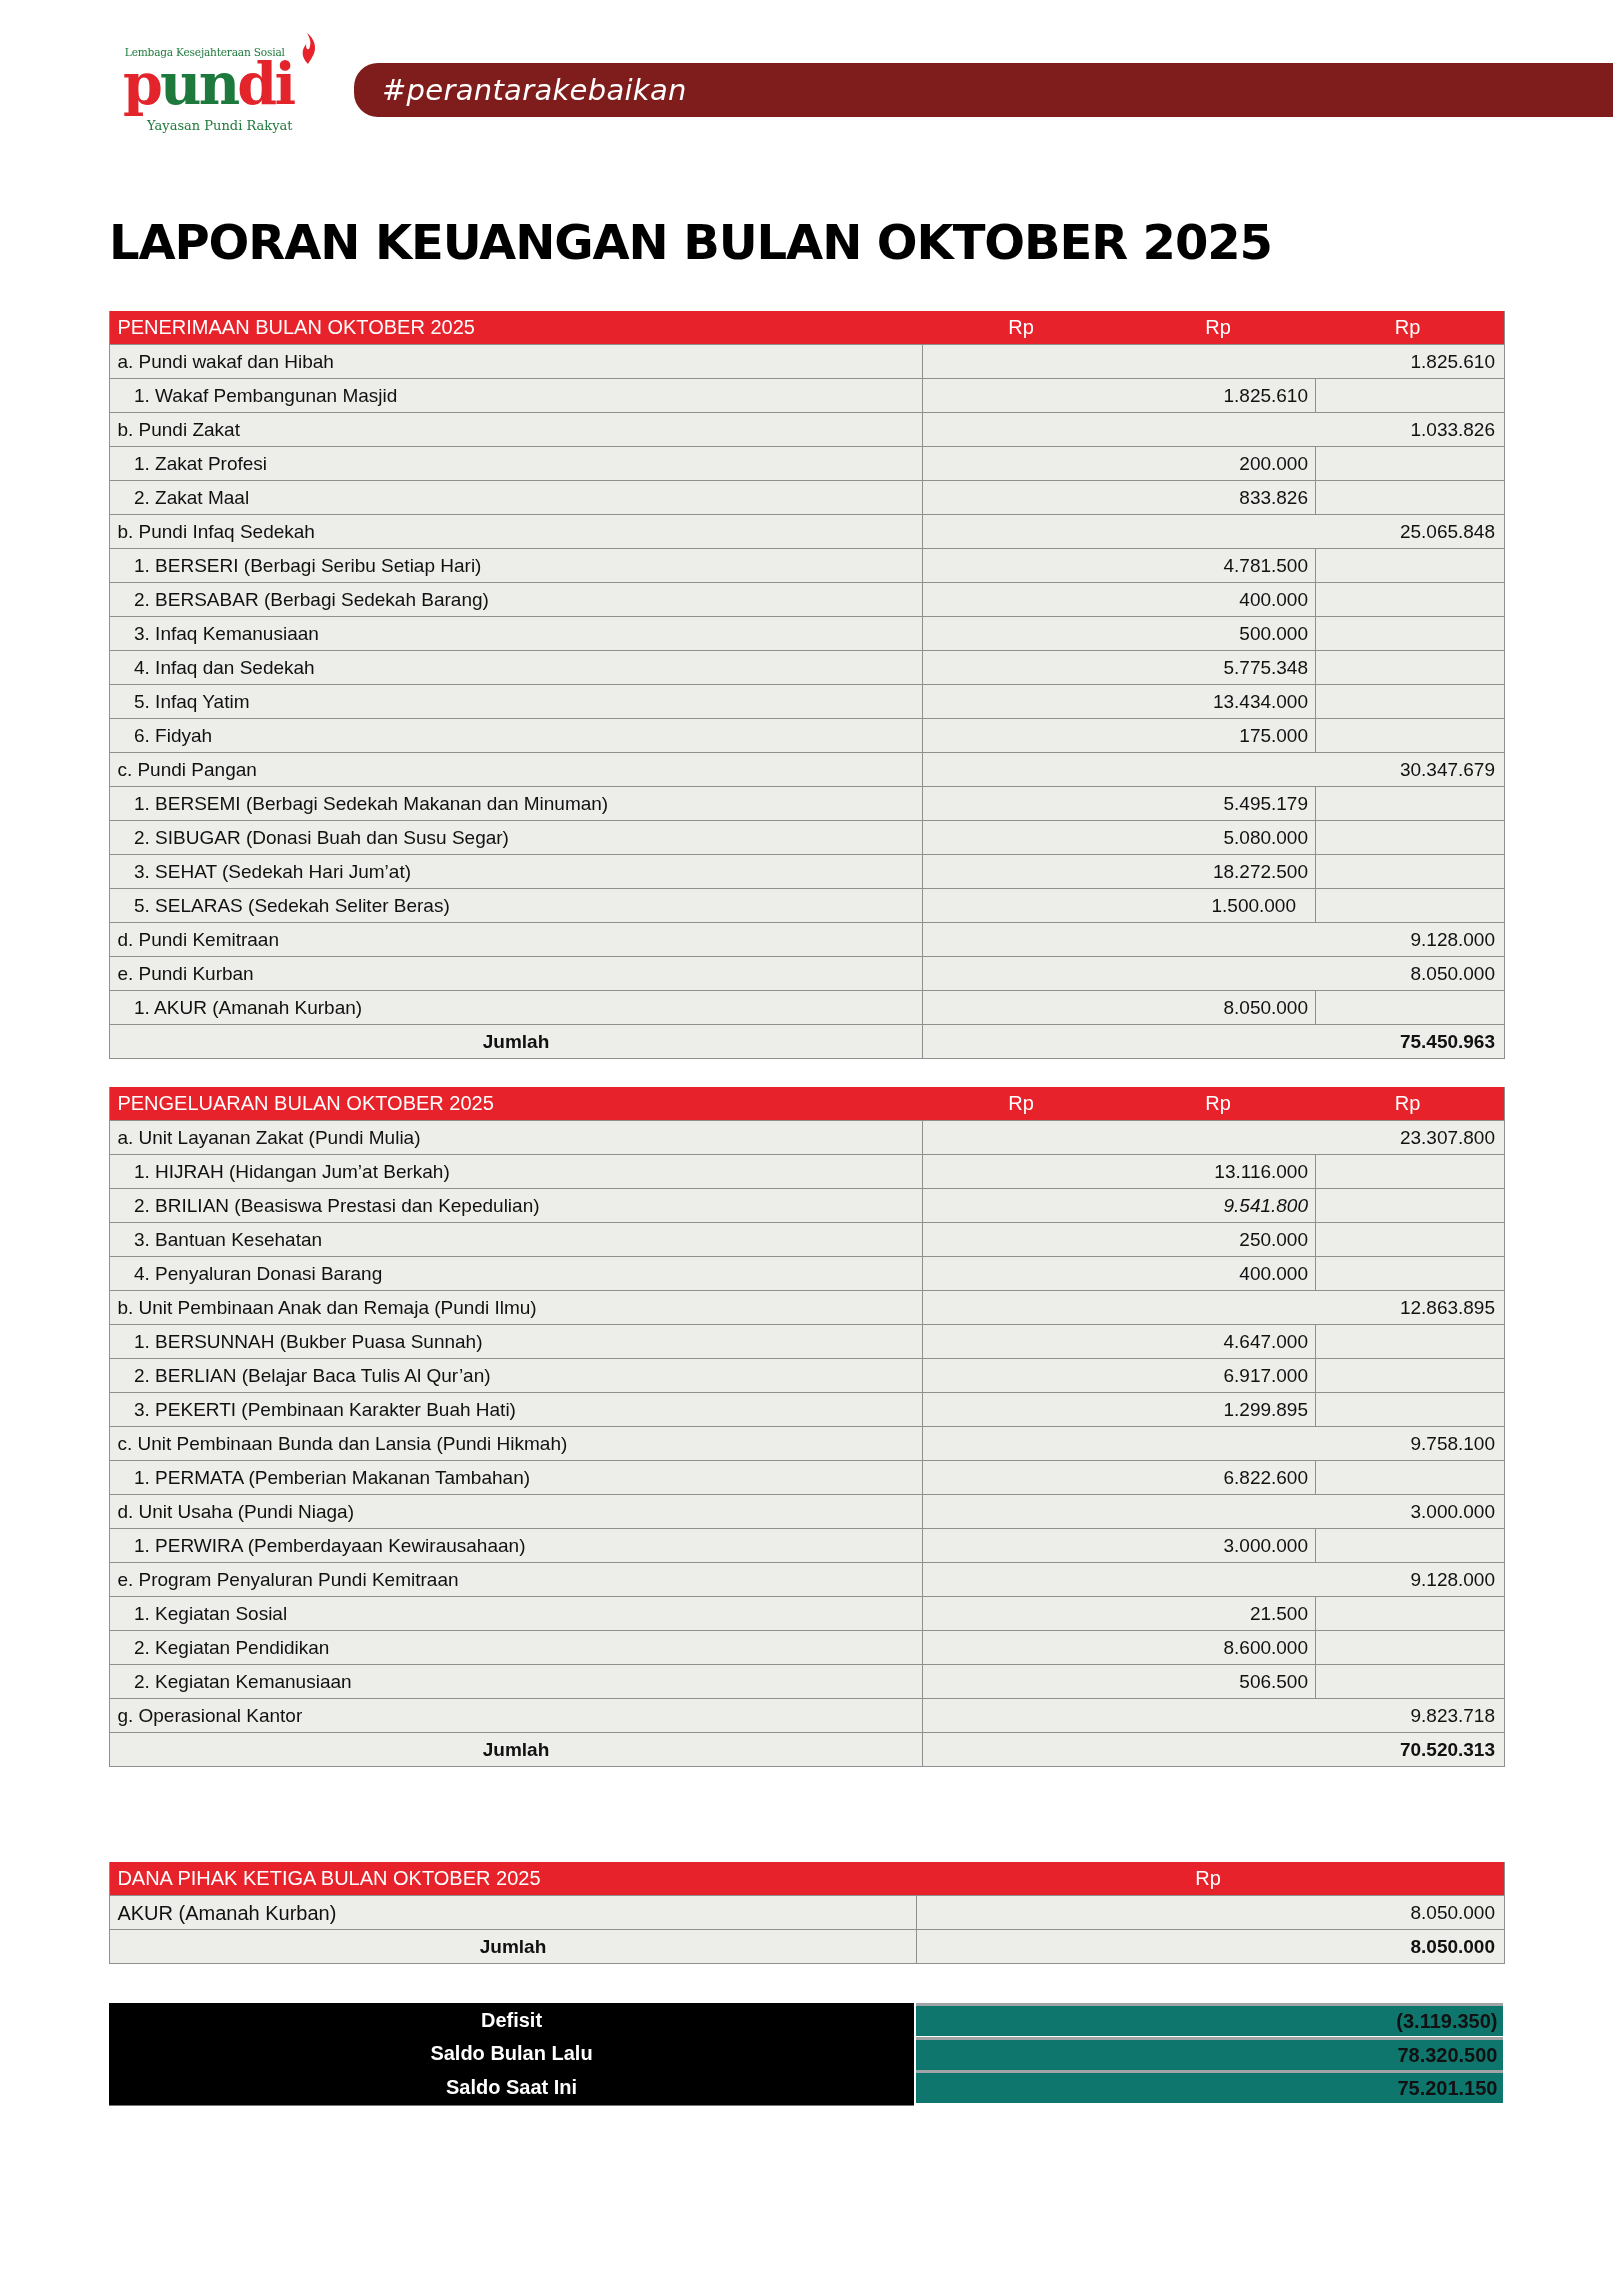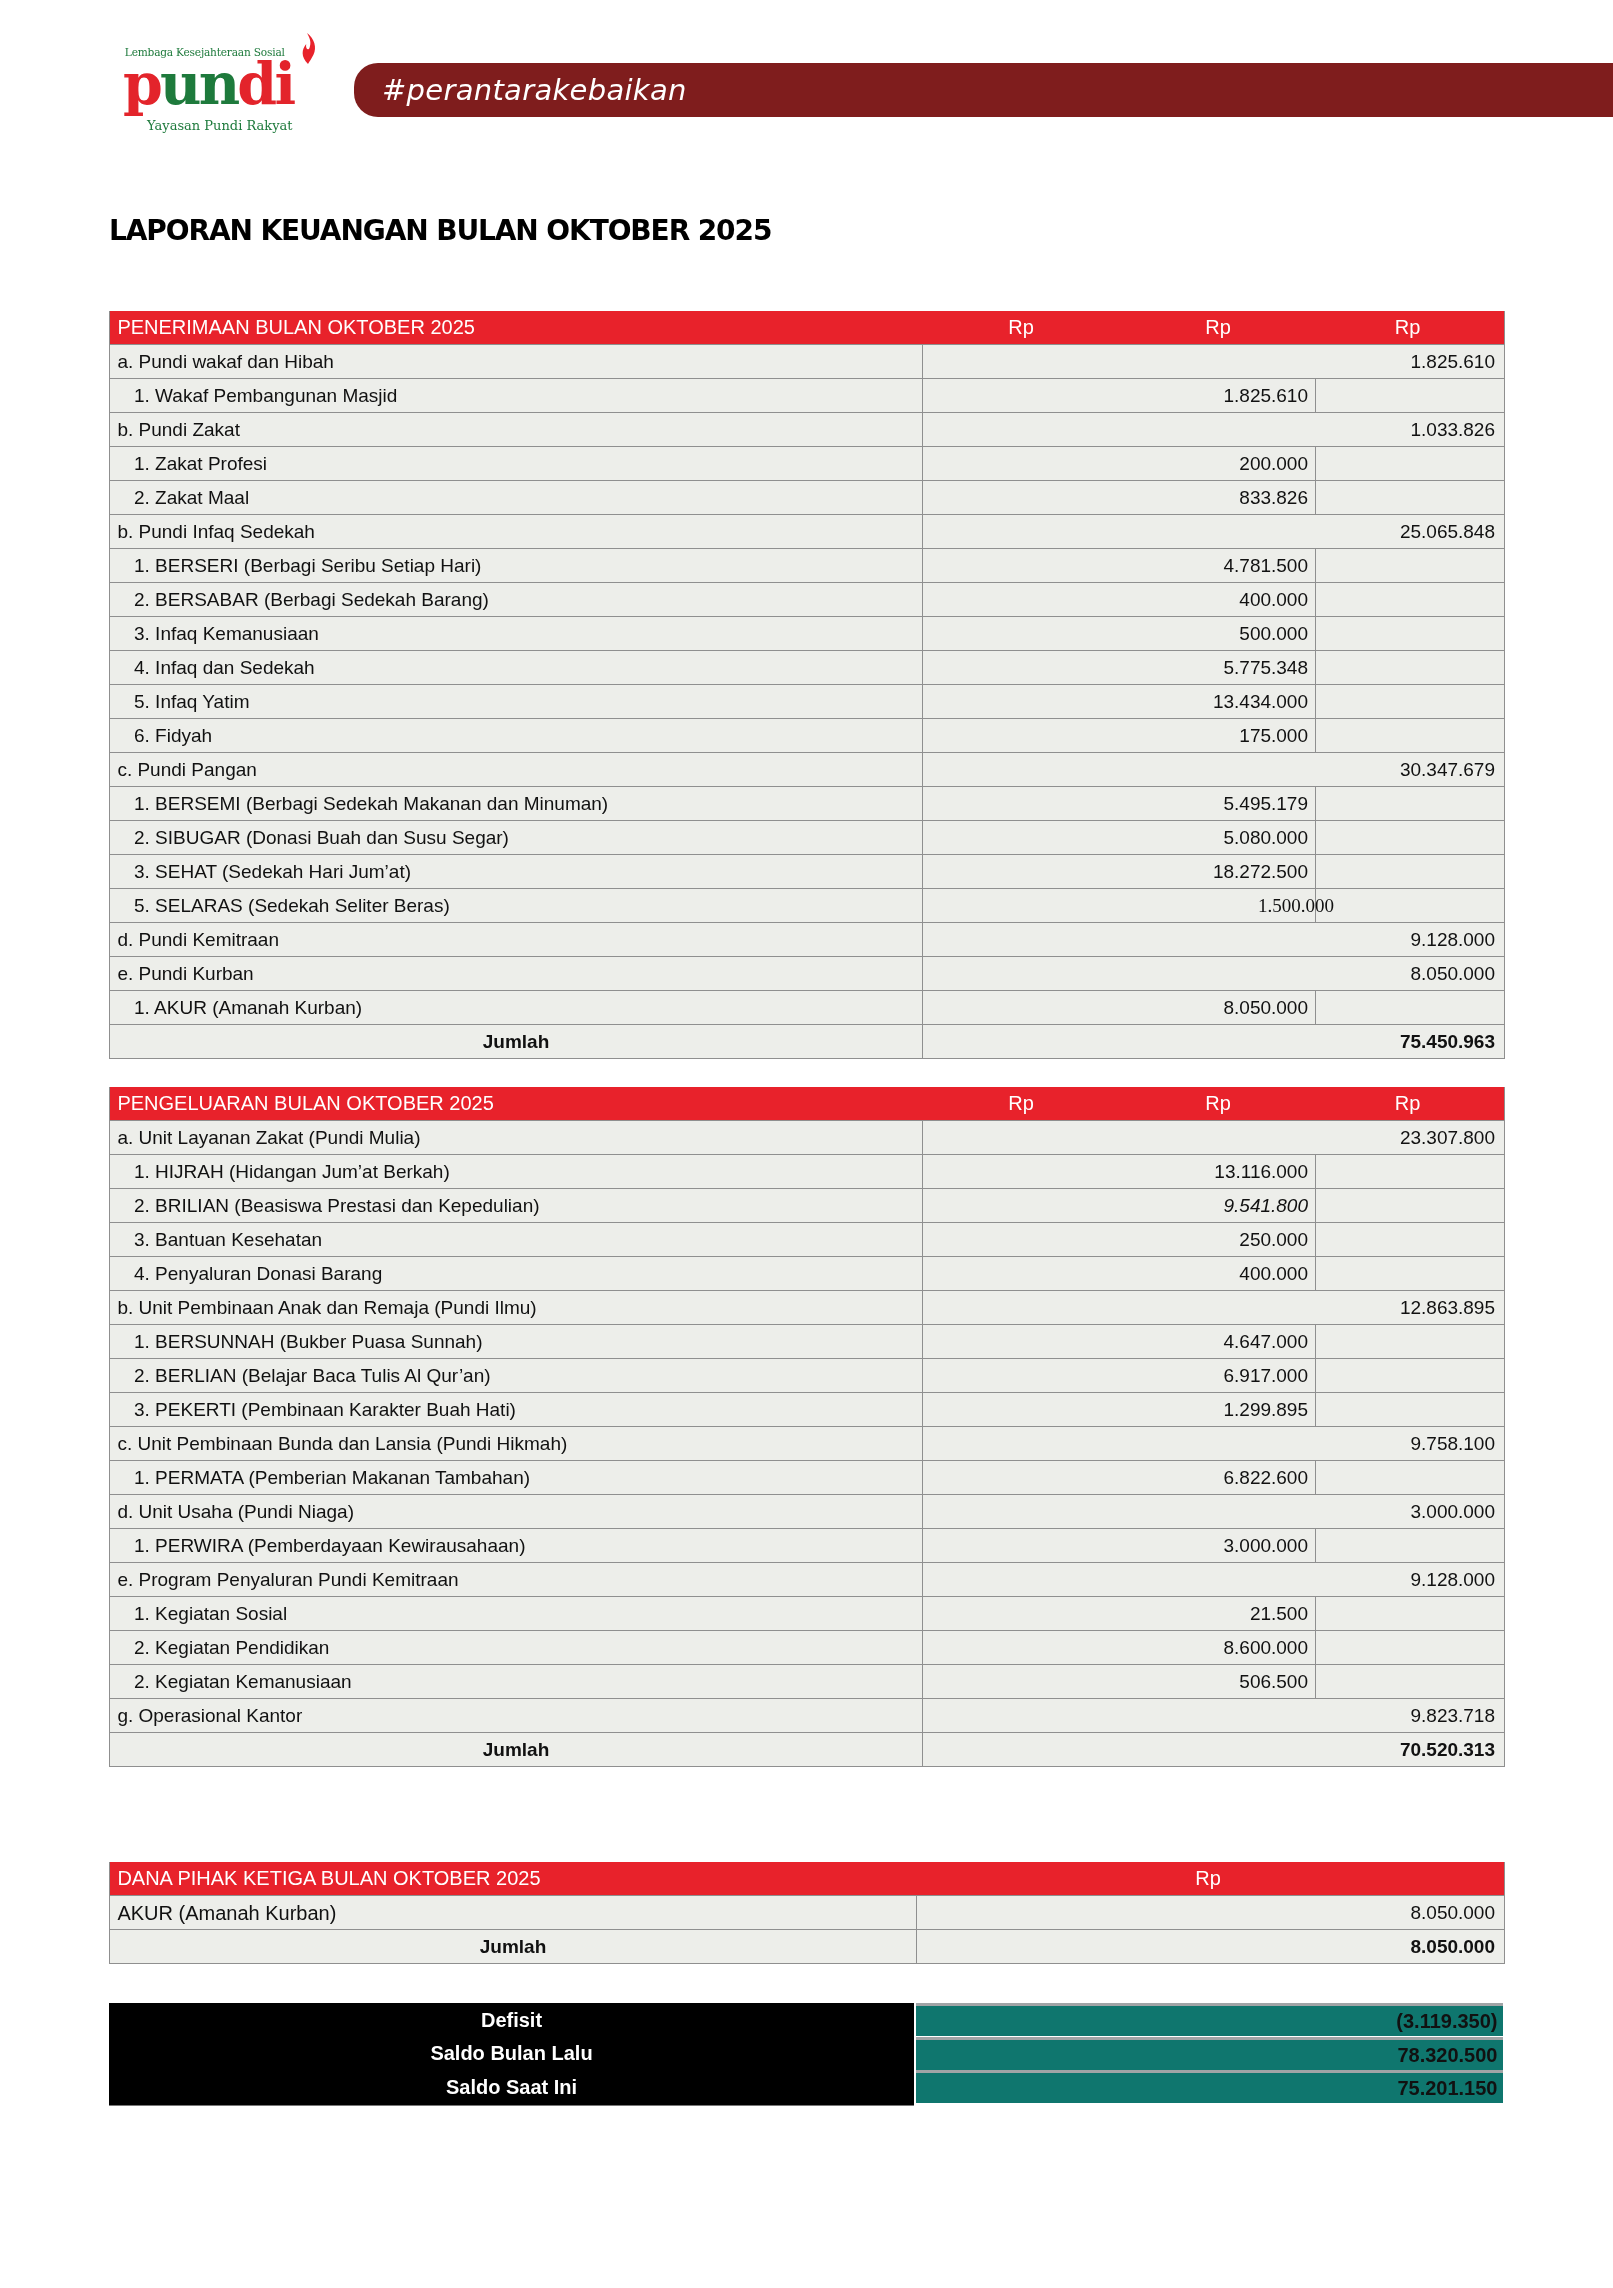--- a/index.html
+++ b/index.html
@@ -11,21 +11,21 @@
   .logo .lks { position:absolute; left:1.8px; top:13px; font-family:"DejaVu Serif", serif; font-size:10.6px; color:#1e7a3c; white-space:nowrap; letter-spacing:-0.2px; }
   .logo .word { position:absolute; left:0; top:22px; font-family:"DejaVu Serif", serif; font-weight:bold; font-size:57px; line-height:57px; letter-spacing:-2.8px; }
   .logo .word .r { color:#e3242b; }
   .logo .word .g { color:#1e7a3c; }
   .logo .yayasan { position:absolute; left:24px; top:85px; font-family:"DejaVu Serif", serif; font-size:13px; color:#1e7a3c; white-space:nowrap; }
   .logo .flame { position:absolute; left:175px; top:0px; }
 
   .tagbar { position:absolute; left:354px; top:63px; right:0; height:54px; background:#7f1d1d; border-radius:24px 0 0 24px; }
   .tagbar span { position:absolute; left:28px; top:10px; color:#fff; font-style:italic; font-size:29px; letter-spacing:0.3px; font-family:"DejaVu Sans", sans-serif; }
 
-  .title { position:absolute; left:109px; top:214px; font-family:"DejaVu Sans", sans-serif; font-weight:bold; font-size:28px; letter-spacing:-1.1px; color:#000; white-space:nowrap; }
+  .title { position:absolute; left:109px; top:214px; font-family:"DejaVu Sans", sans-serif; font-weight:bold; font-size:48px; letter-spacing:-1.1px; color:#000; white-space:nowrap; }
 
   
   .tbl { position:absolute; left:109px; width:1394px; border:1.8px solid #8f8f8f; border-top:none; background:#edeeea; }
   .tbl .hdr { height:33px; background:#e8222b; color:#fff; position:relative; font-size:20px; }
   .tbl .hdr .h0 { position:absolute; left:7.4px; top:4.6px; white-space:nowrap; }
   .tbl .hdr .hc { position:absolute; top:4.6px; text-align:center; }
   .row { height:34px; position:relative; border-top:1.8px solid #8f8f8f; box-sizing:border-box; font-size:19px; }
   .row:first-of-type { border-top:none; }
   .row .lbl { position:absolute; left:7.4px; top:5.5px; white-space:nowrap; }
   .row.sub .lbl { left:24px; }
@@ -156,21 +156,21 @@
     <div class="row sub">
       <span class="lbl">3. SEHAT (Sedekah Hari Jum’at)</span>
       <div class="vline" style="left: 812px;"></div>
       <div class="vline" style="left: 1205px;"></div>
       <span class="v1" style="left: 1010px; width: 188px;">18.272.500</span>
     </div>
     <div class="row sub">
       <span class="lbl">5. SELARAS (Sedekah Seliter Beras)</span>
       <div class="vline" style="left: 812px;"></div>
       <div class="vline" style="left: 1205px;"></div>
-      <span class="v1" style="left: 1036px; width: 188px; font-family: Liberation Serif, serif;">1.500.000</span>
+      <span class="v1" style="left: 998px; width: 188px;">1.500.000</span>
     </div>
     <div class="row">
       <span class="lbl">d. Pundi Kemitraan</span>
       <div class="vline" style="left: 812px;"></div>
       <span class="v2" style="left: 1010px; width: 375px;">9.128.000</span>
     </div>
     <div class="row">
       <span class="lbl">e. Pundi Kurban</span>
       <div class="vline" style="left: 812px;"></div>
       <span class="v2" style="left: 1010px; width: 375px;">8.050.000</span>

